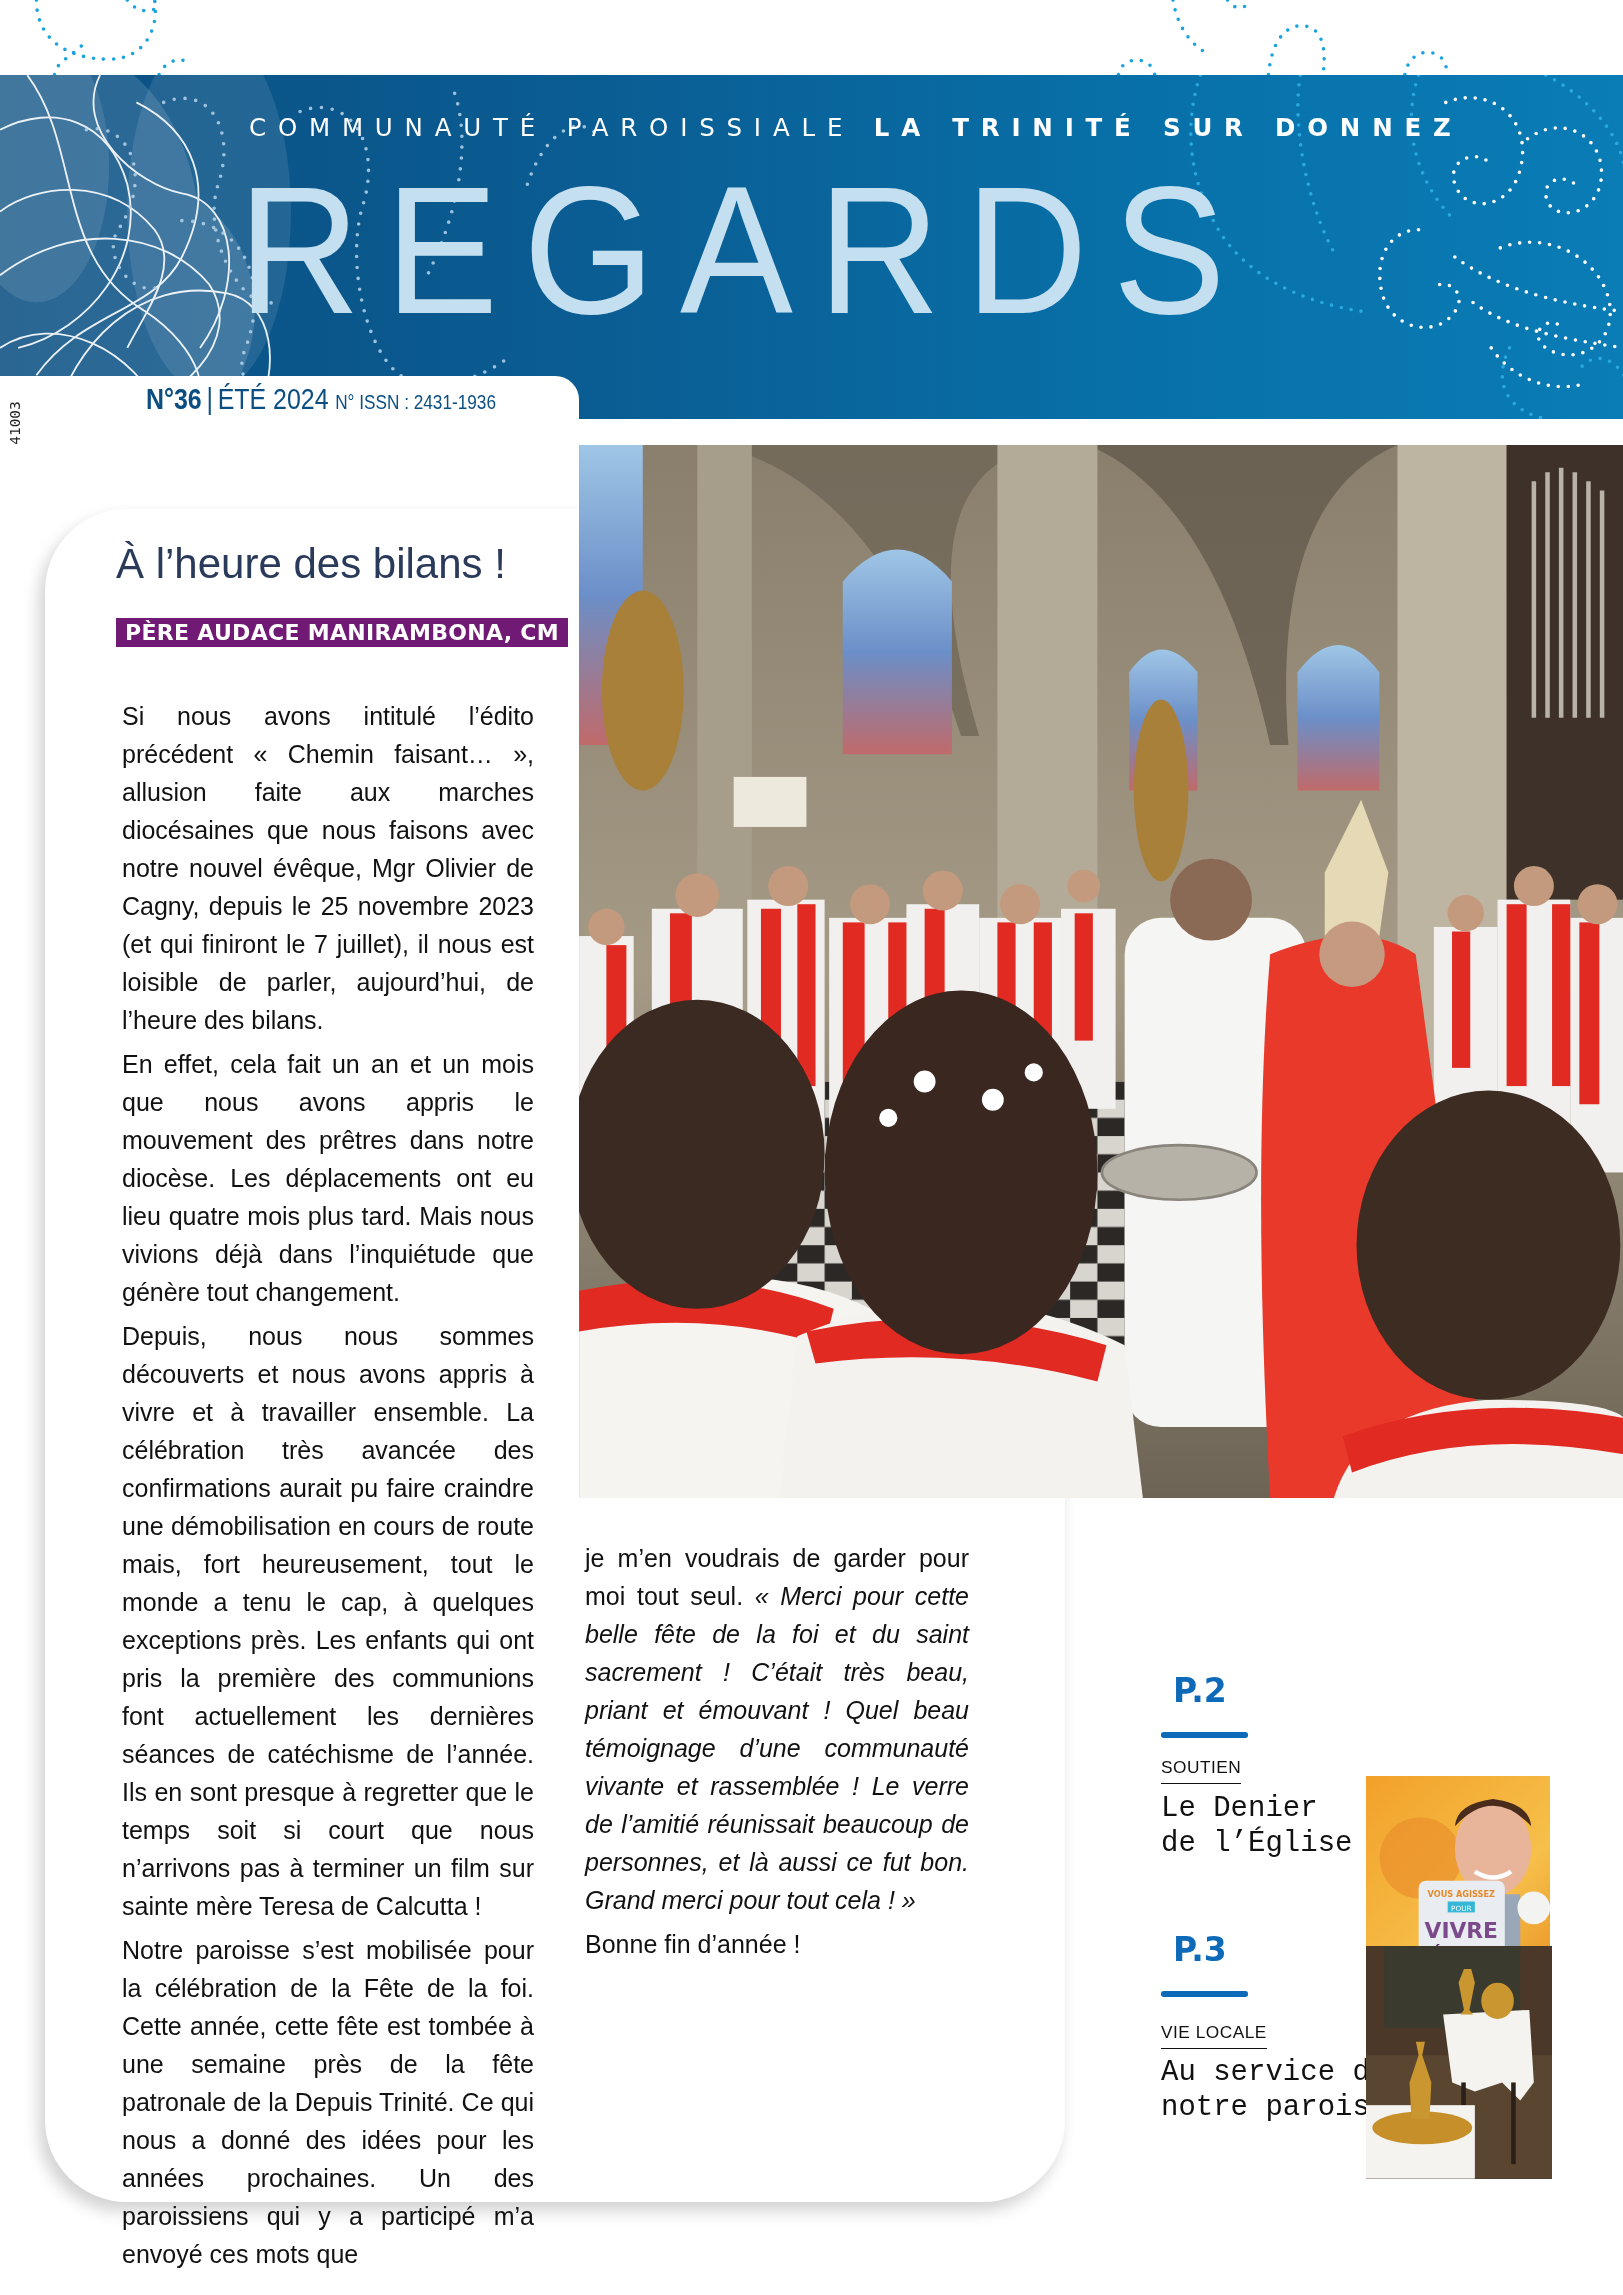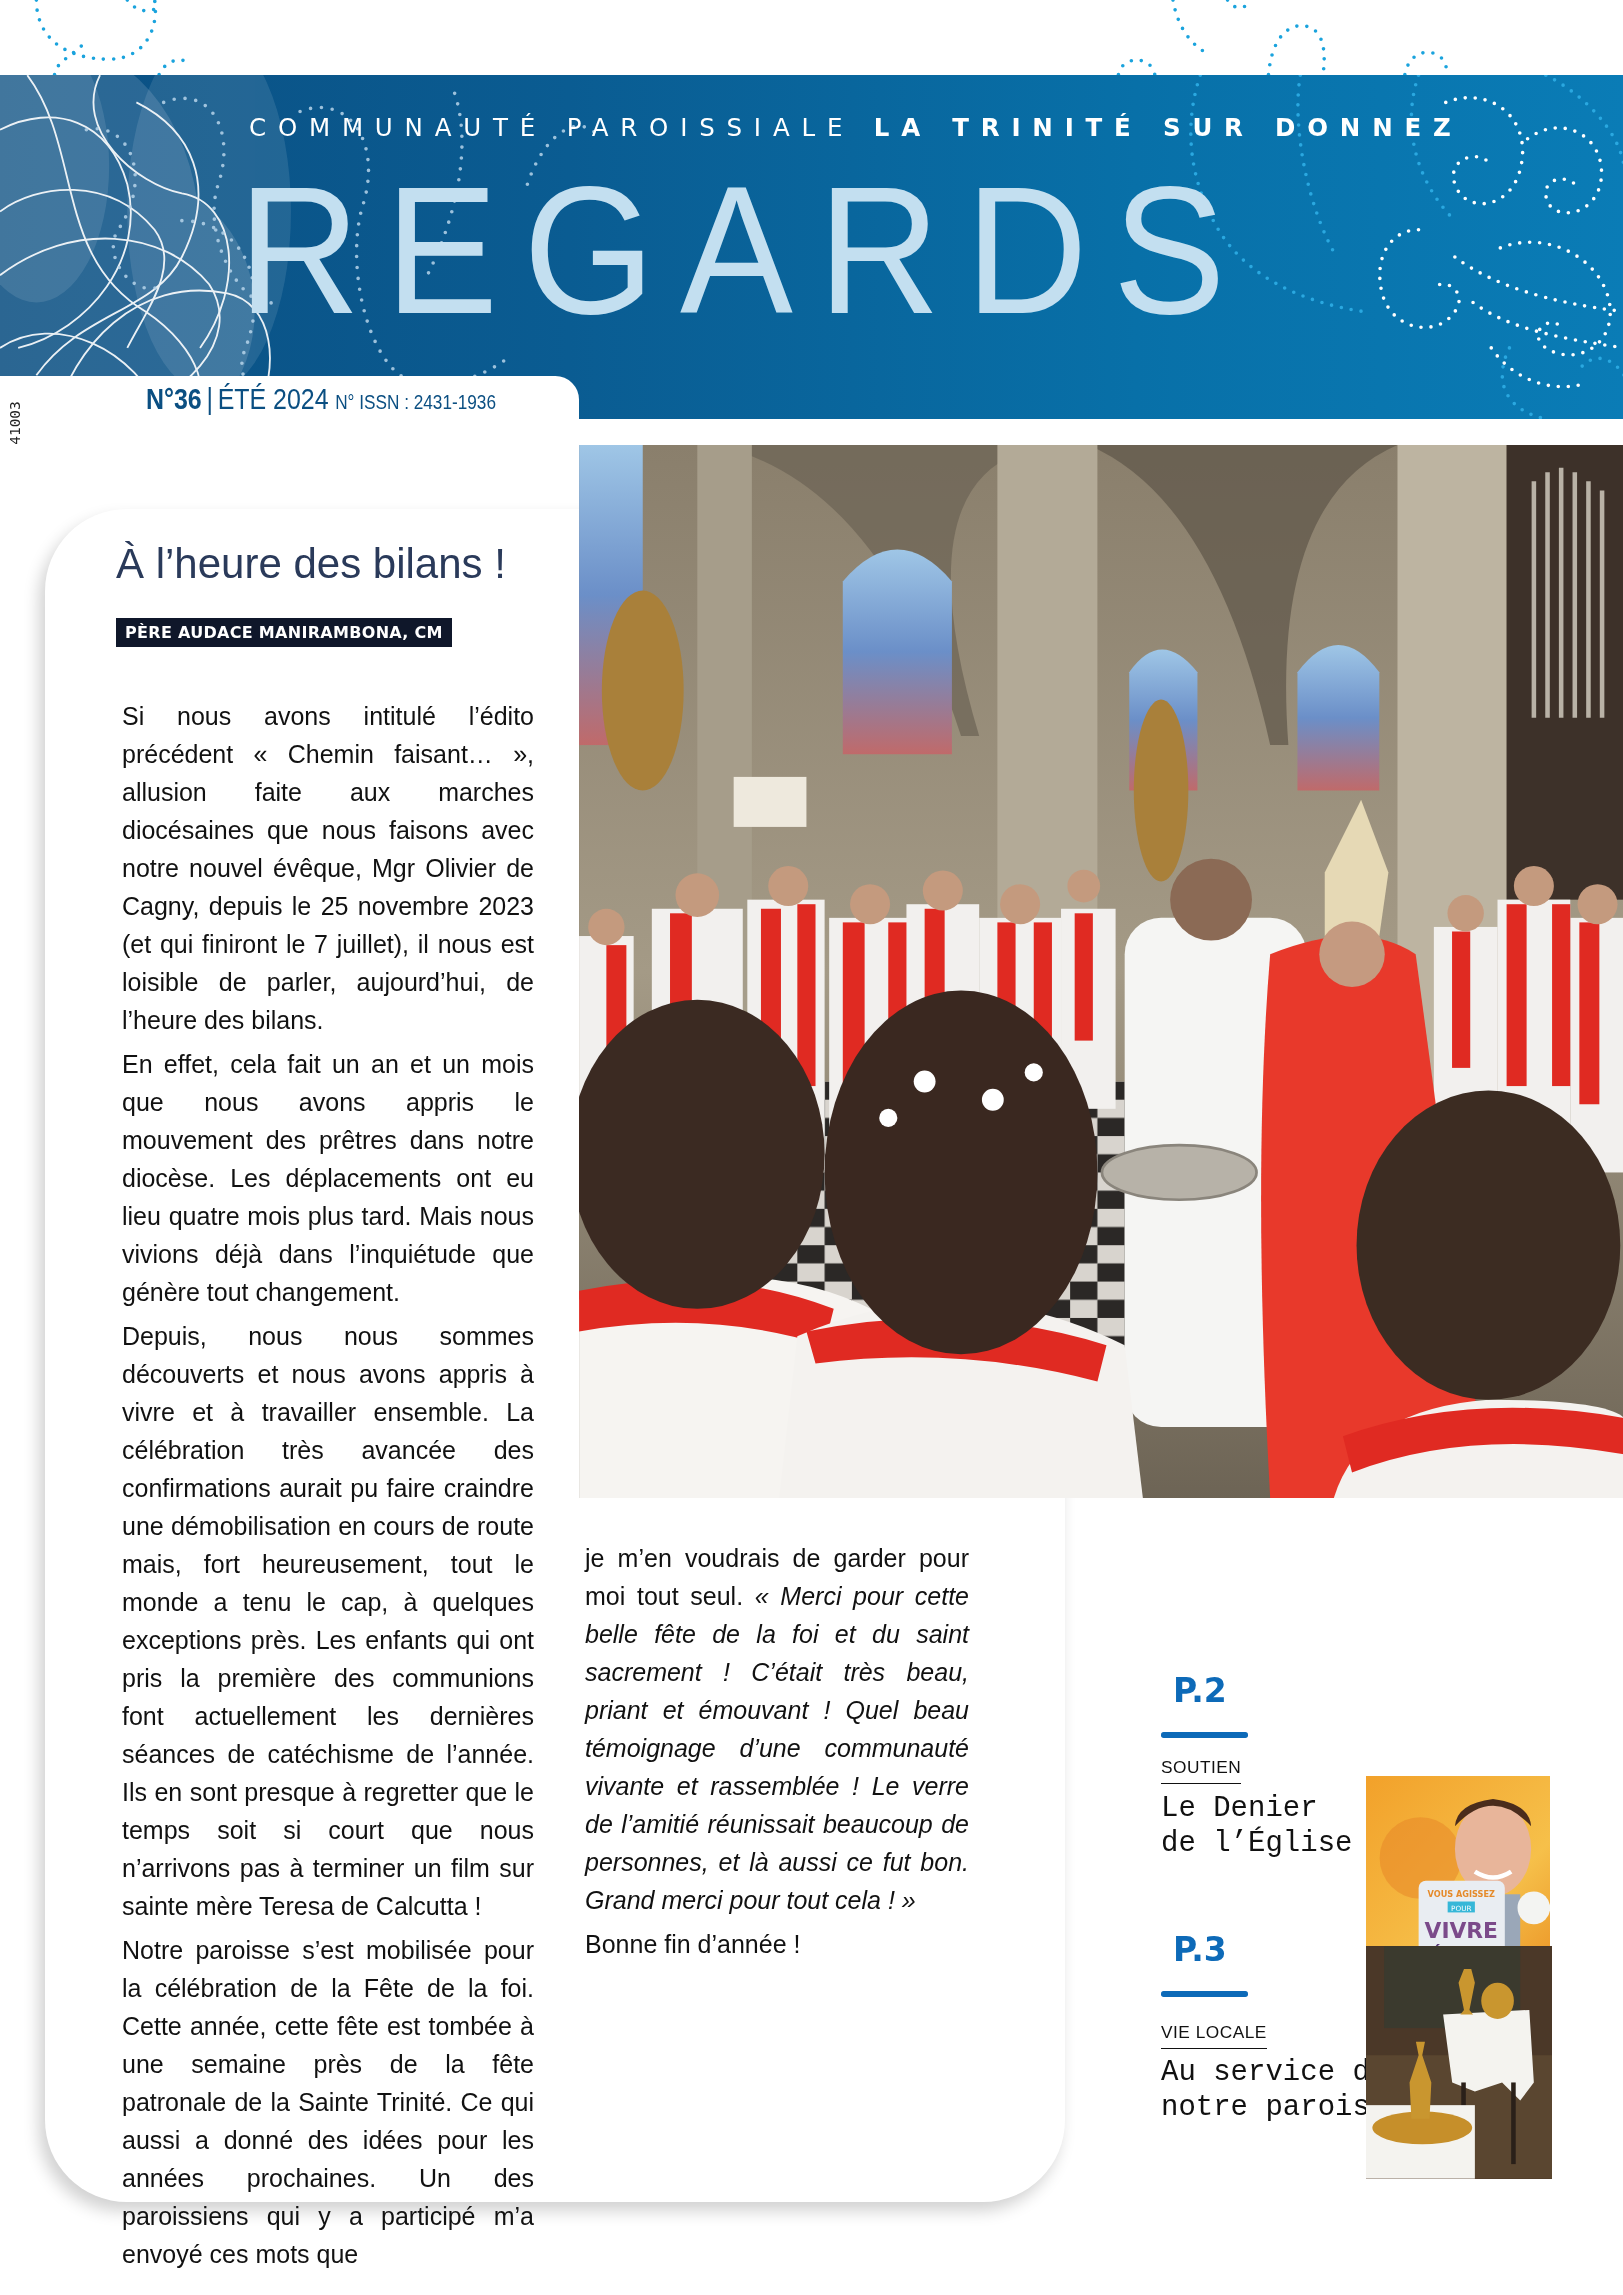--- a/index.html
+++ b/index.html
@@ -67,22 +67,22 @@
     box-shadow: -5.5px 9px 16.4px rgba(0,0,0,0.18);
   }
 
   #headline {
     left: 116px; top: 540px;
     font-family: "Liberation Sans", sans-serif;
     font-size: 42px; color: #2a3a5a; white-space: nowrap;
   }
   #byline {
     left: 116px; top: 618px; height: 29px; padding: 0 9px;
-    background: #0f172a; color: #ffffff;
-    font-family: "DejaVu Sans", sans-serif; font-weight: bold; font-size: 16px;
+    background: #701a75; color: #ffffff;
+    font-family: "DejaVu Sans", sans-serif; font-weight: bold; font-size: 22px;
     line-height: 29px; white-space: nowrap; letter-spacing: 0.3px;
   }
 
   .col {
     font-family: "Liberation Sans", sans-serif;
     font-size: 25px; line-height: 38px; color: #111;
     text-align: justify; hyphens: none;
   }
   .col p { margin: 6px; }
   #col-left { left: 116px; top: 691px; width: 424px; }
@@ -195,21 +195,21 @@
 
 <div id="card" class="abs"></div>
 
 <h1 id="headline" class="abs" style="margin:0;font-weight:normal;">À l’heure des bilans !</h1>
 <div id="byline" class="abs">PÈRE AUDACE MANIRAMBONA, CM</div>
 
 <div id="col-left" class="abs col">
   <p>Si nous avons intitulé l’édito précédent « Chemin faisant… », allusion faite aux marches diocésaines que nous faisons avec notre nouvel évêque, Mgr Olivier de Cagny, depuis le 25 novembre 2023 (et qui finiront le 7 juillet), il nous est loisible de parler, aujourd’hui, de l’heure des bilans.</p>
   <p>En effet, cela fait un an et un mois que nous avons appris le mouvement des prêtres dans notre diocèse. Les déplacements ont eu lieu quatre mois plus tard. Mais nous vivions déjà dans l’inquiétude que génère tout changement.</p>
   <p>Depuis, nous nous sommes découverts et nous avons appris à vivre et à travailler ensemble. La célébration très avancée des confirmations aurait pu faire craindre une démobilisation en cours de route mais, fort heureusement, tout le monde a tenu le cap, à quelques exceptions près. Les enfants qui ont pris la première des communions font actuellement les dernières séances de catéchisme de l’année. Ils en sont presque à regretter que le temps soit si court que nous n’arrivons pas à terminer un film sur sainte mère Teresa de Calcutta !</p>
-  <p>Notre paroisse s’est mobilisée pour la célébration de la Fête de la foi. Cette année, cette fête est tombée à une semaine près de la fête patronale de la Sainte Trinité. Ce qui aussi a donné des idées pour les années prochaines. Un des paroissiens qui y a participé m’a envoyé ces mots que</p>
+  <p>Notre paroisse s’est mobilisée pour la célébration de la Fête de la foi. Cette année, cette fête est tombée à une semaine près de la fête patronale de la Depuis Trinité. Ce qui nous a donné des idées pour les années prochaines. Un des paroissiens qui y a participé m’a envoyé ces mots que</p>
 </div>
 
 <div id="col-right" class="abs col">
   <p><span>je m’en voudrais de garder pour moi tout seul. </span><i>« Merci pour cette belle fête de la foi et du saint sacrement ! C’était très beau, priant et émouvant ! Quel beau témoignage d’une communauté vivante et rassemblée ! Le verre de l’amitié réunissait beaucoup de personnes, et là aussi ce fut bon. Grand merci pour tout cela ! »</i></p>
   <p>Bonne fin d’année !</p>
 </div>
 
 <div id="photo" class="abs">
   <svg viewBox="0 0 1149 1158" width="1045" height="1053">
     <defs>

